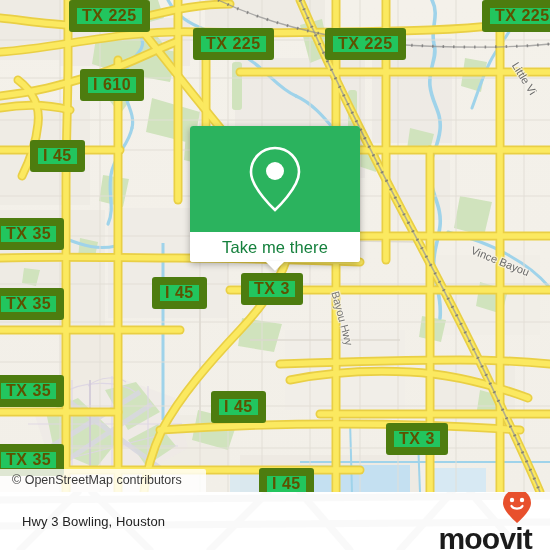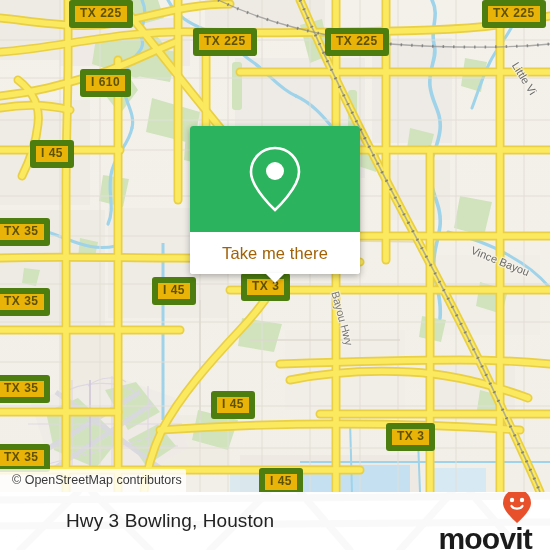--- a/index.html
+++ b/index.html
@@ -27,25 +27,25 @@
     height: 492px;
     background: #f4f1ea;
     overflow: hidden;
   }
 
   .map-svg { position: absolute; left:0; top:0; }
 
   
   .shield {
     position: absolute;
-    background: #eab308;
-    border: 6px solid #4d7c0f;
+    background: #22c55e;
+    border: 8px solid #4d7c0f;
     border-radius: 3px;
     color: #5d5200;
-    font-size: 12px;
+    font-size: 16px;
     font-weight: bold;
     letter-spacing: 0.5px;
     padding: 1px 5px 2px 5px;
     line-height: 13px;
     white-space: nowrap;
     box-sizing: border-box;
     font-family: "Liberation Sans", sans-serif;
   }
 
   
@@ -80,21 +80,21 @@
   }
 
   
   #attribution {
     position: absolute;
     left: 0;
     bottom: 0;
     background: rgba(255,255,255,0.82);
     color: #3a3a3a;
     font-size: 12.5px;
-    padding: 3px 4px 4px 12px;
+    padding: 3px 24px 4px 12px;
     line-height: 16px;
     white-space: nowrap;
     border-top-right-radius: 2px;
   }
 
   
   #callout {
     position: absolute;
     left: 190px;
     top: 126px;
@@ -107,28 +107,28 @@
   #callout-image {
     height: 106px;
     background: #2bb35e;
     border-top-left-radius: 3px;
     border-top-right-radius: 3px;
     display: flex;
     align-items: center;
     justify-content: center;
   }
   #callout-label {
-    height: 42px;
+    height: 30px;
     background: #ffffff;
     border-bottom-left-radius: 3px;
     border-bottom-right-radius: 3px;
     display: flex;
     align-items: center;
     justify-content: center;
-    color: #a16207;
+    color: #15803d;
     font-size: 16.5px;
     letter-spacing: 0.1px;
   }
   #callout-tail {
     position: absolute;
     left: 50%;
     bottom: -9px;
     margin-left: -10px;
     width: 0; height: 0;
     border-left: 10px solid transparent;
@@ -155,24 +155,23 @@
   #bottom-watermark {
     position: absolute;
     left: 0; top: 0;
     width: 550px; height: 58px;
     opacity: 0.30;
     pointer-events: none;
   }
   #bottom-title {
     position: relative;
     color: #222222;
-    font-size: 19px;
+    font-size: 13px;
     letter-spacing: 0.1px;
     z-index: 2;
-    margin-left: 44px;
   }
   #moovit-logo {
     position: relative;
     display: flex;
     align-items: flex-end;
     z-index: 2;
     flex-direction: column;
   }
   #moovit-wordmark {
     color: #1b1b1b;

